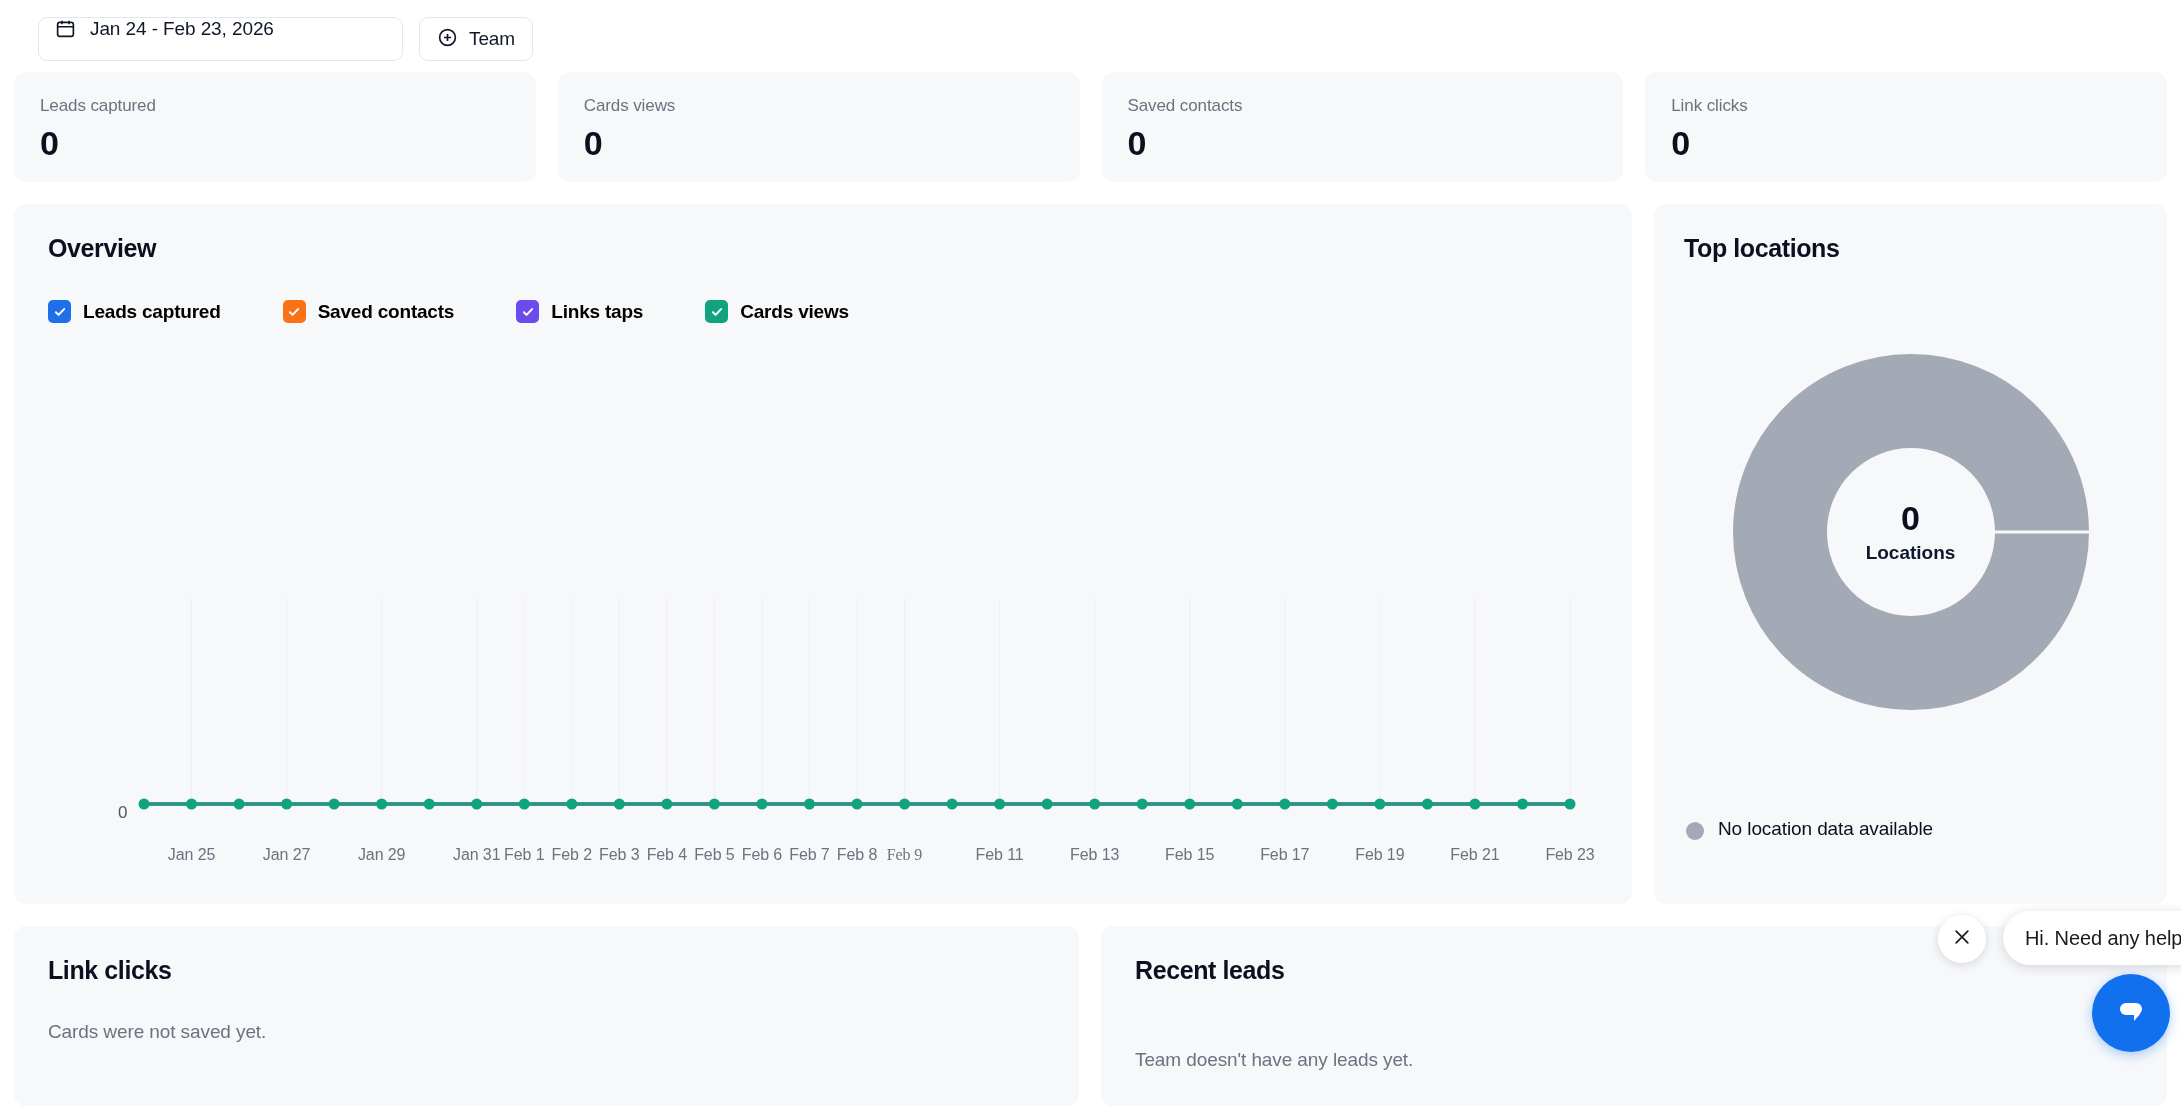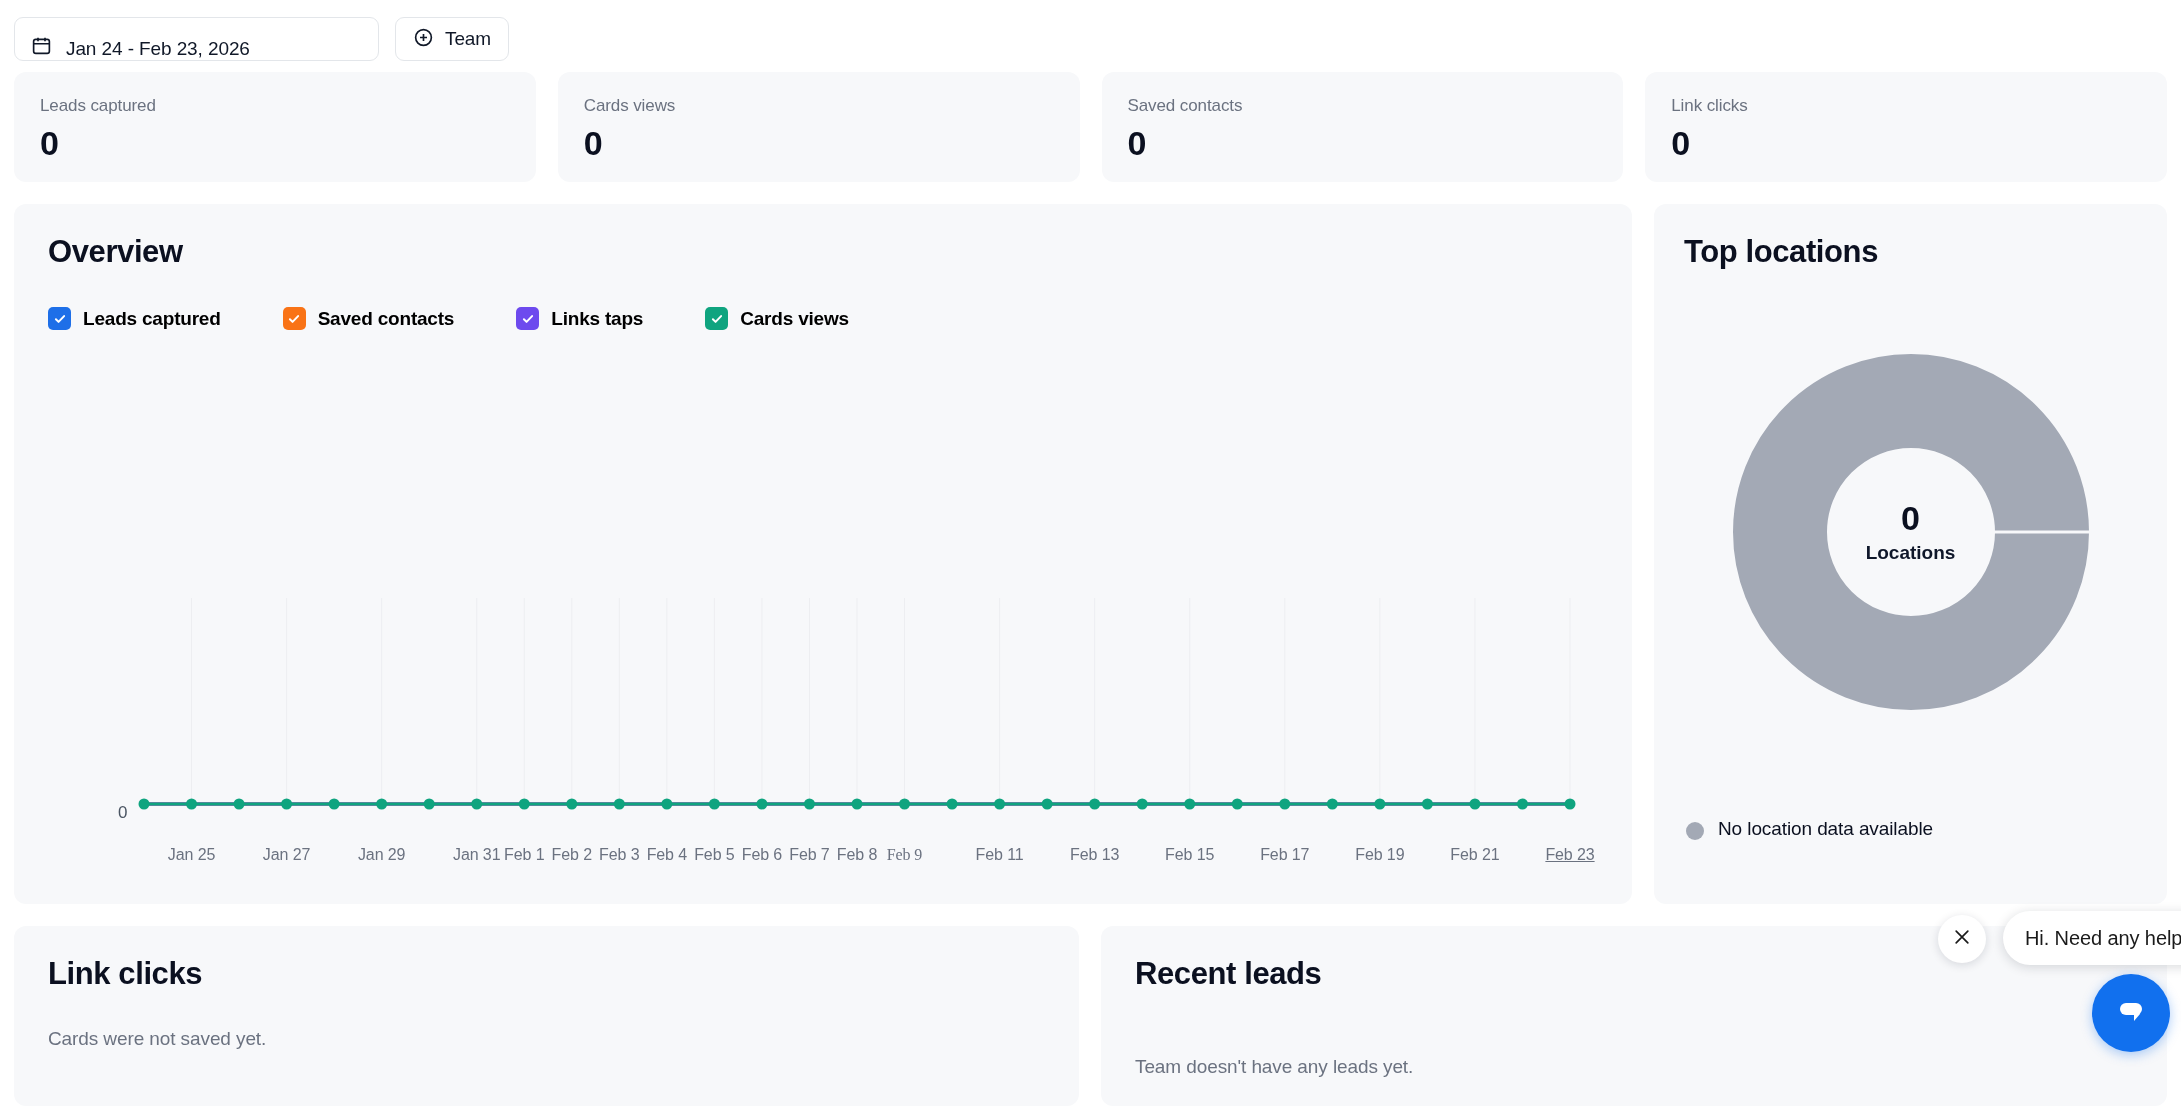--- a/index.html
+++ b/index.html
@@ -15,29 +15,30 @@
   
   .toolbar {
     display: flex;
     align-items: center;
     gap: 16px;
     padding: 12px 14px 0 14px;
     height: 66px;
   }
   .date-picker {
     display: flex;
-    align-items: flex-end;
+    align-items: flex-start;
     gap: 14px;
     width: 365px;
     height: 44px;
     padding: 0 16px;
     border: 1px solid #E3E6EA;
     border-radius: 9px;
     background: #ffffff;
     cursor: pointer;
+    margin-left: 24px;
   }
   .date-picker .label {
     font-size: 19px;
     color: #101828;
     letter-spacing: -0.1px;
   }
   .team-btn {
     display: flex;
     align-items: center;
     gap: 11px;
@@ -98,21 +99,21 @@
     padding: 30px 34px 0 34px;
     position: relative;
   }
   .toplocations-panel {
     flex: 1;
     height: 700px;
     padding: 30px 30px 0 30px;
     position: relative;
   }
   .panel-title {
-    font-size: 31px;
+    font-size: 25px;
     font-weight: bold;
     color: #0B1020;
     letter-spacing: -0.4px;
   }
 
   
   .legend {
     display: flex;
     align-items: center;
     gap: 0;
@@ -447,21 +448,21 @@
           <div class="x-tick" style="left: 43.3333%;">Feb 6</div>
           <div class="x-tick" style="left: 46.6667%;">Feb 7</div>
           <div class="x-tick" style="left: 50%;">Feb 8</div>
           <div class="x-tick" style="left: 53.3333%; font-family: Liberation Serif, serif;">Feb 9</div>
           <div class="x-tick" style="left: 60%;">Feb 11</div>
           <div class="x-tick" style="left: 66.6667%;">Feb 13</div>
           <div class="x-tick" style="left: 73.3333%;">Feb 15</div>
           <div class="x-tick" style="left: 80%;">Feb 17</div>
           <div class="x-tick" style="left: 86.6667%;">Feb 19</div>
           <div class="x-tick" style="left: 93.3333%;">Feb 21</div>
-          <div class="x-tick" style="left: 100%; text-decoration: underline;">Feb 23</div>
+          <div class="x-tick" style="left: 100%;">Feb 23</div>
         </div>
     </div>
   </div>
 
   <div class="panel toplocations-panel">
     <div class="panel-title">Top locations</div>
 
     <div class="donut-wrap">
       <div class="donut">
         <svg width="356" height="356" viewBox="0 0 356 356">

